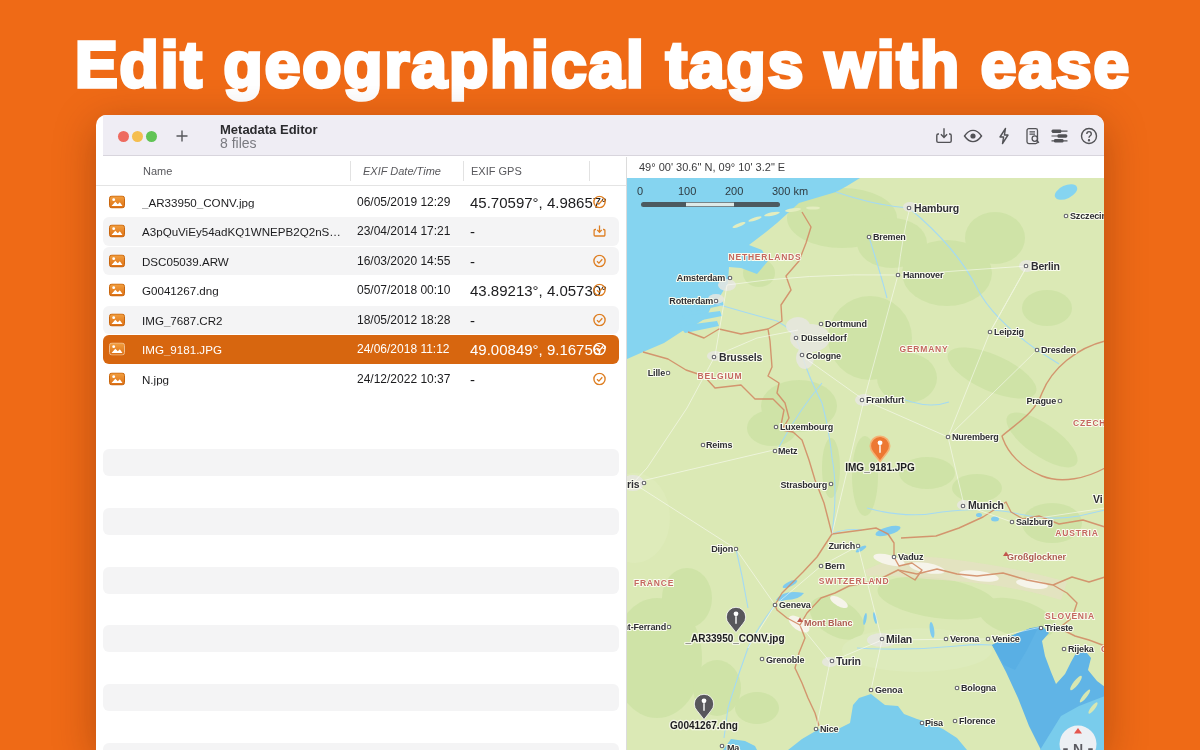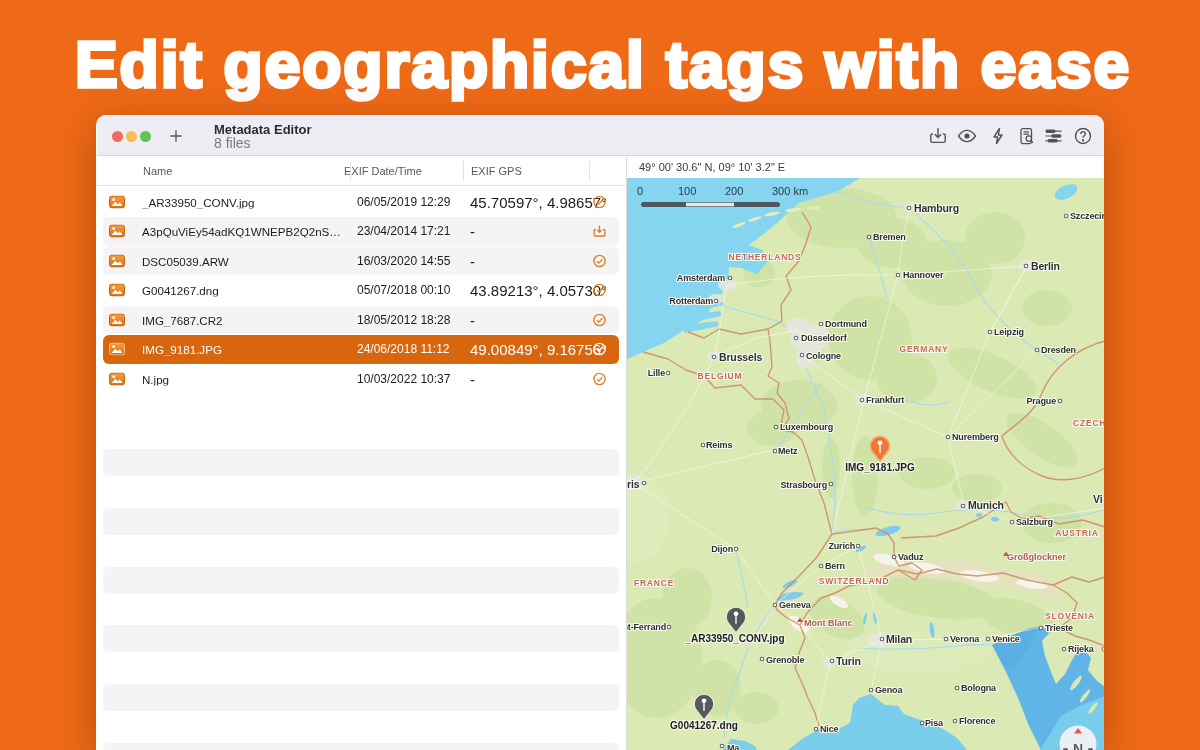--- a/index.html
+++ b/index.html
@@ -9,21 +9,21 @@
   position:absolute; top:28px; left:3px; width:1200px; text-align:center;
   color:#fff; font-size:64px; font-weight:bold; letter-spacing:2px;
   -webkit-text-stroke:3.6px #fff; white-space:nowrap;
 }
 .window {
   position:absolute; left:96px; top:115px; width:1008px; height:635px;
   background:#fff; border-radius:10px 10px 0 0; overflow:hidden;
   box-shadow:0 10px 40px rgba(80,25,0,0.35);
 }
 .titlebar {
-  position:absolute; left:1px; top:0; width:1008px; height:41px;
+  position:absolute; left:7px; top:0; width:1008px; height:41px;
   background:#EFEDF4; border-bottom:1px solid #D8D5DD;
 }
 .dot { position:absolute; width:11px; height:11px; border-radius:50%; }
 .titletext { position:absolute; left:117px; top:7px; }
 .titletext .t1 { font-size:13px; font-weight:bold; color:#2b2b2e; display:block; line-height:15px;}
 .titletext .t2 { font-size:14px; color:#7a7a80; display:block; line-height:12px;}
 .toolicons { position:absolute; left:0px; top:0px; width:1008px; height:41px; }
 .toolicons svg { position:absolute; top:12px; }
 
 .main { position:absolute; left:0; top:42px; width:1008px; height:593px; }
@@ -101,21 +101,21 @@
           <circle cx="9" cy="9" r="7.5"></circle>
           <path d="M6.8 6.9 C6.8 3.9 11.3 3.9 11.3 6.9 C11.3 8.9 9 8.7 9 10.8"></path>
           <circle cx="9" cy="13.2" r="0.5" fill="#525256"></circle>
         </svg>
     </div>
   </div>
   <div class="main">
     <div class="tablepane">
       <div class="thead">
         <span style="left:47px;">Name</span>
-        <span style="left:248px;">EXIF Date/Time</span>
+        <span style="left:267px;font-style:italic;">EXIF Date/Time</span>
         <span style="left:375px;">EXIF GPS</span>
         <div class="vd" style="left:254px;"></div>
         <div class="vd" style="left:367px;"></div>
         <div class="vd" style="left:493px;"></div>
       </div>
       <div class="rows" id="rows">
         <div class="row">
             <div class="bg"></div>
             <svg class="ficon" viewBox="0 0 16 13">
               <rect x="0.5" y="0.5" width="15" height="12" rx="2.4" fill="url(#pg)" stroke="#C9660D"></rect>
@@ -206,21 +206,21 @@
             </svg>
           </div>
         <div class="row">
             <div class="bg"></div>
             <svg class="ficon" viewBox="0 0 16 13">
               <rect x="0.5" y="0.5" width="15" height="12" rx="2.4" fill="url(#pg)" stroke="#C9660D"></rect>
               <circle cx="4.7" cy="4.2" r="1.4" fill="#fff"></circle>
               <path d="M2.5 10.5 L6.3 6.2 L8.8 8.8 L10.8 6.8 L13.5 10.5 Z" fill="#fff"></path>
             </svg>
             <span class="cell c-name">N.jpg</span>
-            <span class="cell c-date">10/03/2022 10:37</span>
+            <span class="cell c-date">24/12/2022 10:37</span>
             <span class="cell c-gps">-</span>
             <svg class="sticon" viewBox="0 0 13 13" fill="none" stroke="#DE7F23">
               <circle cx="6.5" cy="6.5" r="5.6" stroke-width="1.4"></circle>
               <path d="M4 6.7 L5.9 8.6 L9.3 4.7" stroke-width="1.3"></path>
             </svg>
           </div>
         <div class="stripe" style="top:262px;"></div>
         <div class="stripe" style="top:320.5px;"></div>
         <div class="stripe" style="top:379.5px;"></div>
         <div class="stripe" style="top:438px;"></div>

